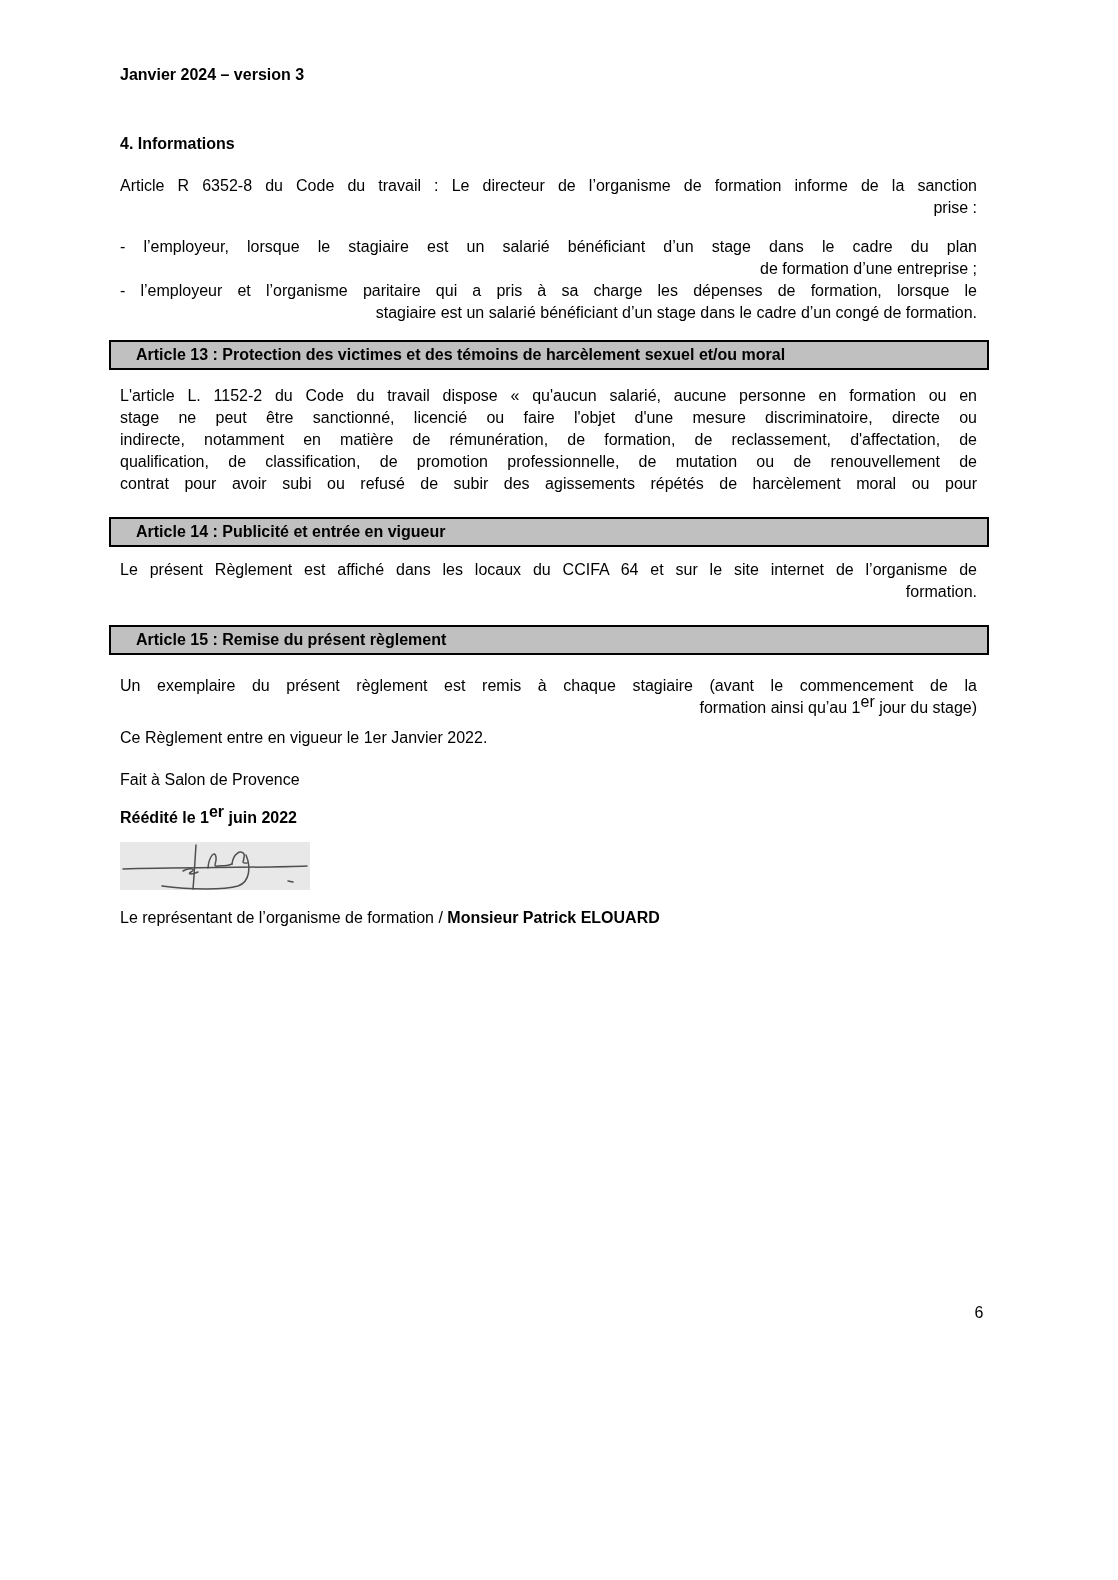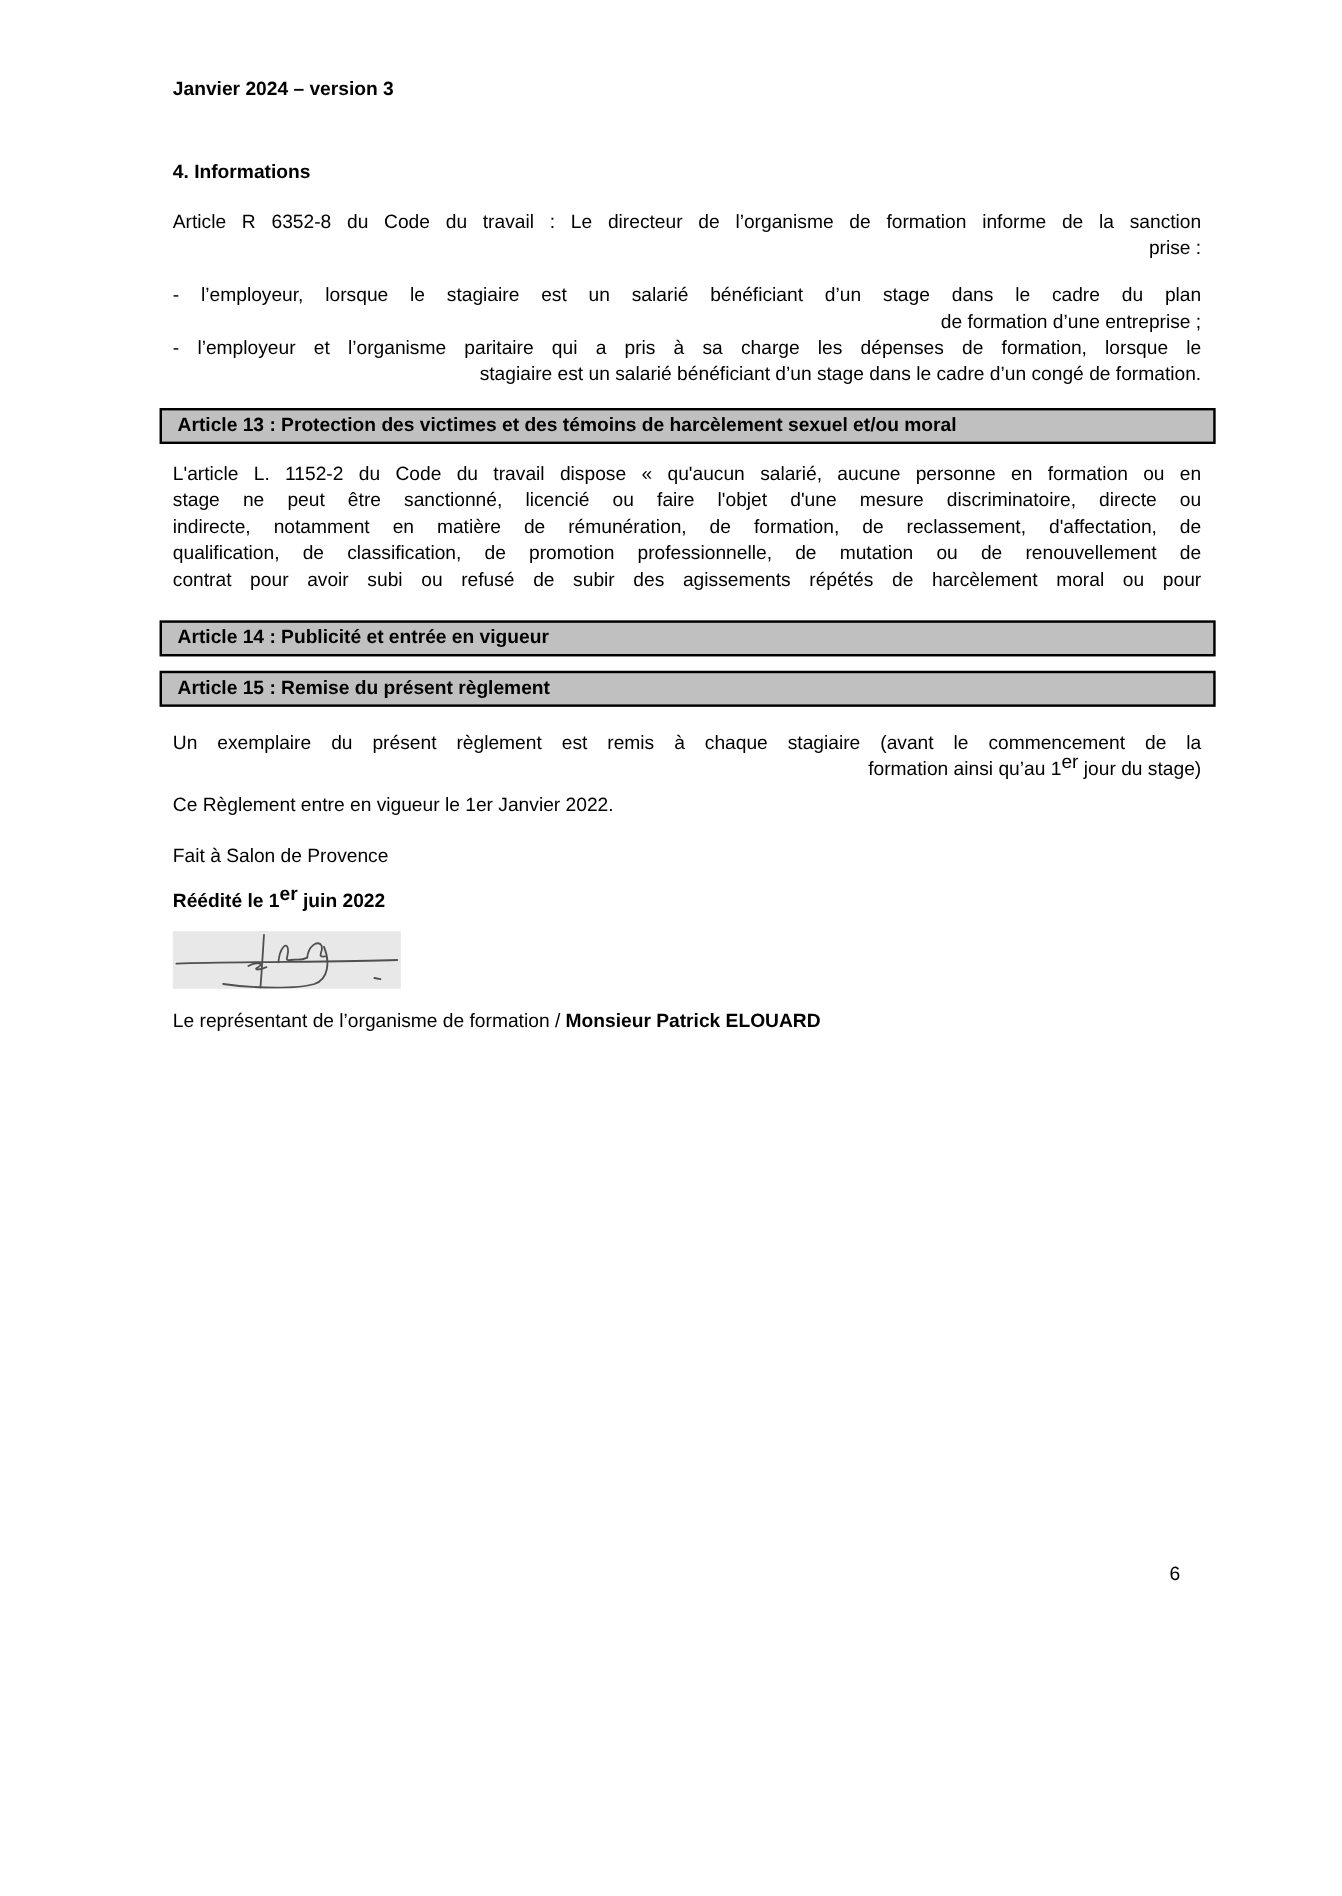--- a/index.html
+++ b/index.html
@@ -14,39 +14,39 @@
     background: #ffffff;
     color: #000000;
     font-family: "Liberation Sans", "DejaVu Sans", sans-serif;
     font-size: 16px;
     line-height: 22px;
     overflow: hidden;
   }
   .content {
     position: absolute;
     top: 64px;
-    left: 144px;
+    left: 120px;
     width: 857px;
   }
   .bold { font-weight: bold; }
   .para { margin: 0; }
   .jline { text-align: right; }
   .jline.stretch {
     text-align: justify;
     text-align-last: justify;
   }
   .bar {
     box-sizing: border-box;
     margin-left: -11px;
     width: 880px;
     height: 30px;
     background: #c0c0c0;
     border: 2px solid #000000;
     font-weight: bold;
-    padding-left: 13px;
+    padding-left: 25px;
     line-height: 26px;
     white-space: nowrap;
   }
   sup {
     font-size: 16px;
     line-height: 0;
     vertical-align: super;
   }
   .signature {
     width: 190px;
@@ -96,20 +96,24 @@
         <div class="jline stretch">stage ne peut être sanctionné, licencié ou faire l'objet d'une mesure discriminatoire, directe ou</div>
         <div class="jline stretch">indirecte, notamment en matière de rémunération, de formation, de reclassement, d'affectation, de</div>
         <div class="jline stretch">qualification, de classification, de promotion professionnelle, de mutation ou de renouvellement de</div>
         <div class="jline stretch">contrat pour avoir subi ou refusé de subir des agissements répétés de harcèlement moral ou pour</div>
       </div>
 
     <div class="bar" style="margin-bottom:12px">
       <span>Article 14 : Publicité et entrée en vigueur</span>
     </div>
 
+    <div class="para" style="margin-bottom:22px">
+        <div class="jline stretch">Le présent Règlement est affiché dans les locaux du CCIFA 64 et sur le site internet de l’organisme de</div>
+        <div class="jline">formation.</div>
+      </div>
 
     <div class="bar" style="margin-bottom:20px">
       <span>Article 15 : Remise du présent règlement</span>
     </div>
 
     <div class="para" style="margin-bottom:8px">
       <div class="jline stretch">Un exemplaire du présent règlement est remis à chaque stagiaire (avant le commencement de la</div>
       <div class="jline"><span>formation ainsi qu’au 1</span><sup>er</sup><span> jour du stage)</span></div>
     </div>
 

